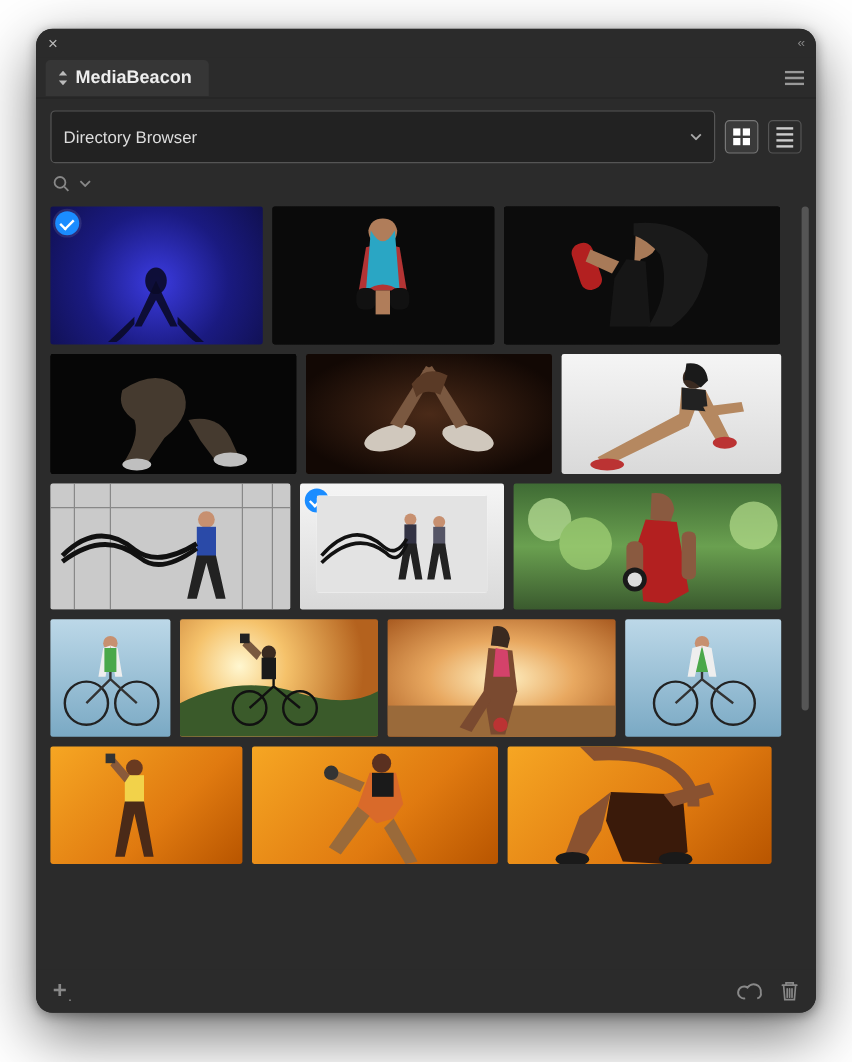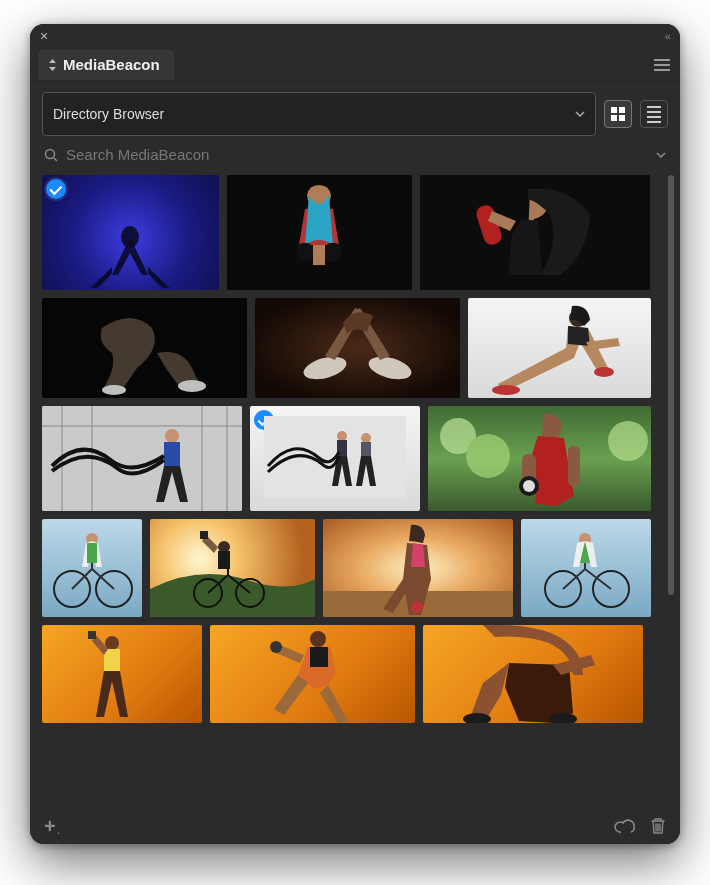--- a/index.html
+++ b/index.html
@@ -214,21 +214,20 @@
     </div>
   </div>
 
   <div class="search-row">
     <span class="glass">
       <svg width="14" height="14" viewBox="0 0 14 14">
           <circle cx="6" cy="6" r="4.5" stroke="#888" stroke-width="1.5" fill="none"></circle>
           <line x1="9.5" y1="9.5" x2="13" y2="13" stroke="#888" stroke-width="1.5"></line>
         </svg>
     </span>
-    <input type="text" placeholder="Search MediaBeacon" style="">
     <span class="chev">
       <svg width="10" height="6" viewBox="0 0 10 6">
           <path d="M1 1 L5 5 L9 1" stroke="#888" stroke-width="1.5" fill="none"></path>
         </svg>
     </span>
   </div>
 
   <div class="gallery-wrap">
     <div class="scrollbar"></div>
     <div class="gallery">

